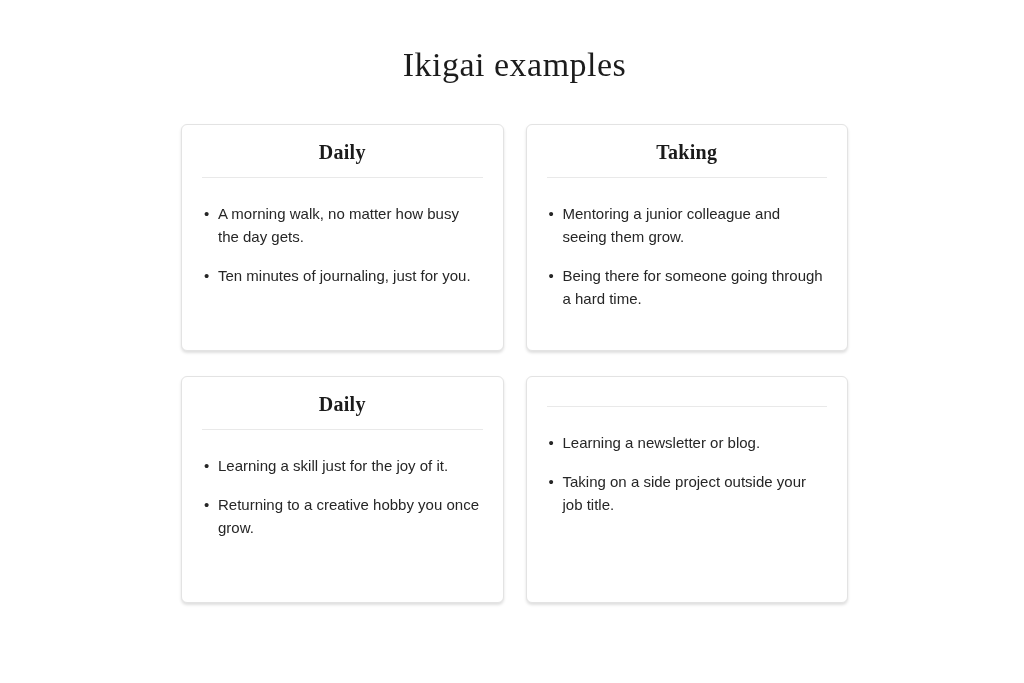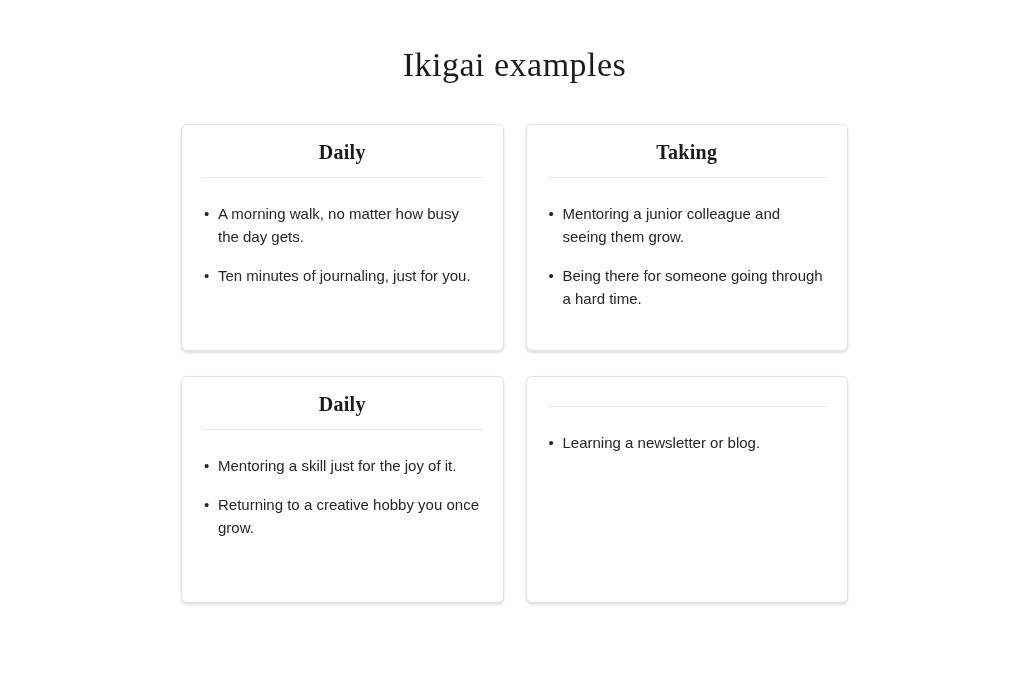--- a/index.html
+++ b/index.html
@@ -104,26 +104,27 @@
       <ul class="card-list">
         <li>Mentoring a junior colleague and seeing them grow.</li>
         <li>Being there for someone going through a hard time.</li>
       </ul>
     </section>
 
     <section class="card">
       <h2 class="card-title">Daily</h2>
       <hr class="card-divider">
       <ul class="card-list">
-        <li>Mentoring a skill just for the joy of it.</li>
+        <li>Learning a skill just for the joy of it.</li>
         <li>Returning to a creative hobby you once grow.</li>
       </ul>
     </section>
 
     <section class="card">
       <hr class="card-divider">
       <ul class="card-list">
         <li>Learning a newsletter or blog.</li>
+        <li>Taking on a side project outside your job title.</li>
       </ul>
     </section>
 
   </div>
 </div>
 
 </body></html>

